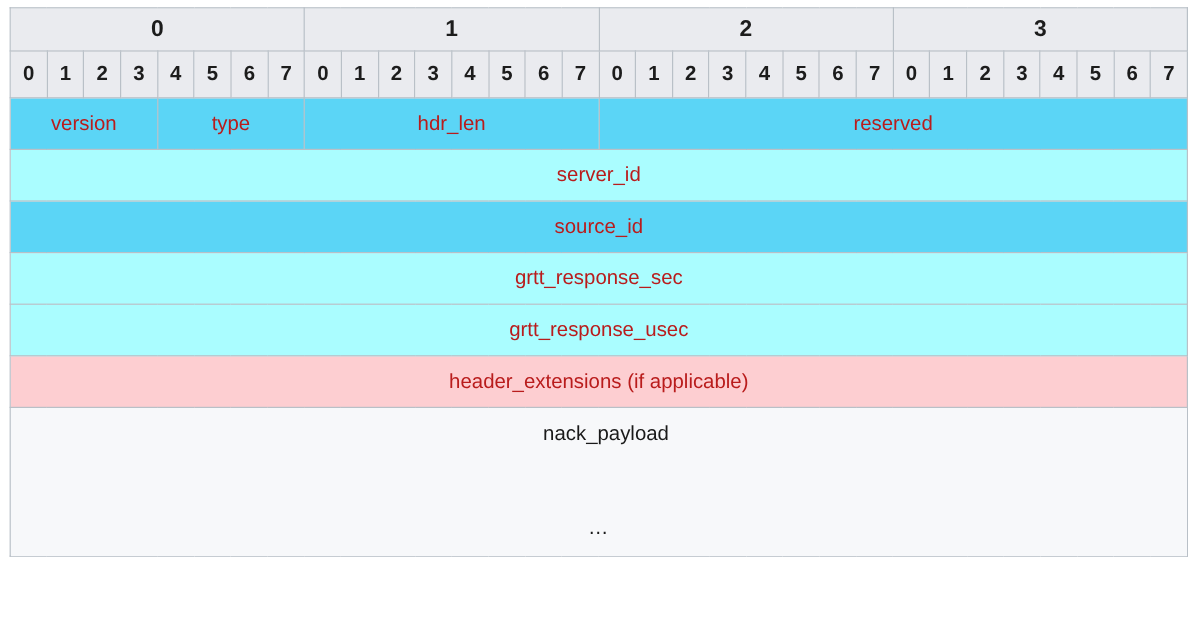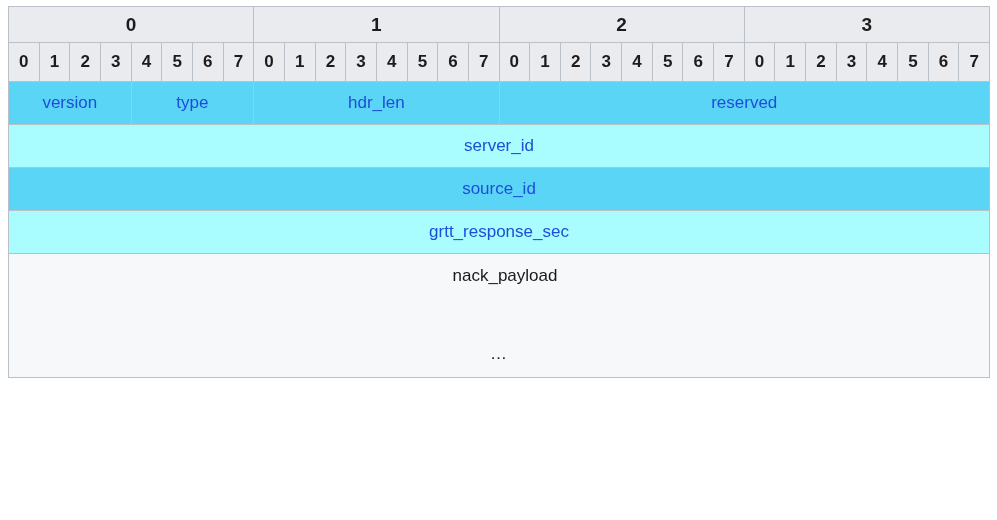--- a/index.html
+++ b/index.html
@@ -49,21 +49,21 @@
     font-size: 17px;
     height: 39px;
     color: #1c1c1c;
   }
 
   
   .field-row td {
     height: 43px;
     font-size: 17px;
     font-weight: normal;
-    color: #1d4ed8;
+    color: #b91c1c;
   }
 
   .fill-cyan-dark  { background: #5bd5f6; }
   .fill-cyan-light { background: #aafdff; }
   .fill-pink       { background: #fdced1; }
   .fill-plain      { background: #f7f8fa; }
 
   
   .payload-cell {
     height: 124px;
@@ -176,20 +176,26 @@
       </tr>
       <tr class="field-row">
         <td colspan="32" class="fill-cyan-light">server_id</td>
       </tr>
       <tr class="field-row">
         <td colspan="32" class="fill-cyan-dark">source_id</td>
       </tr>
       <tr class="field-row">
         <td colspan="32" class="fill-cyan-light">grtt_response_sec</td>
       </tr>
+      <tr class="field-row">
+        <td colspan="32" class="fill-cyan-light">grtt_response_usec</td>
+      </tr>
+      <tr class="field-row">
+        <td colspan="32" class="fill-pink">header_extensions (if applicable)</td>
+      </tr>
       <tr>
         <td colspan="32" class="payload-cell fill-plain">
           <div class="payload-label">nack_payload</div>
           <div class="payload-ellipsis">…</div>
         </td>
       </tr>
     </tbody>
 </table>
 
 </body></html>

